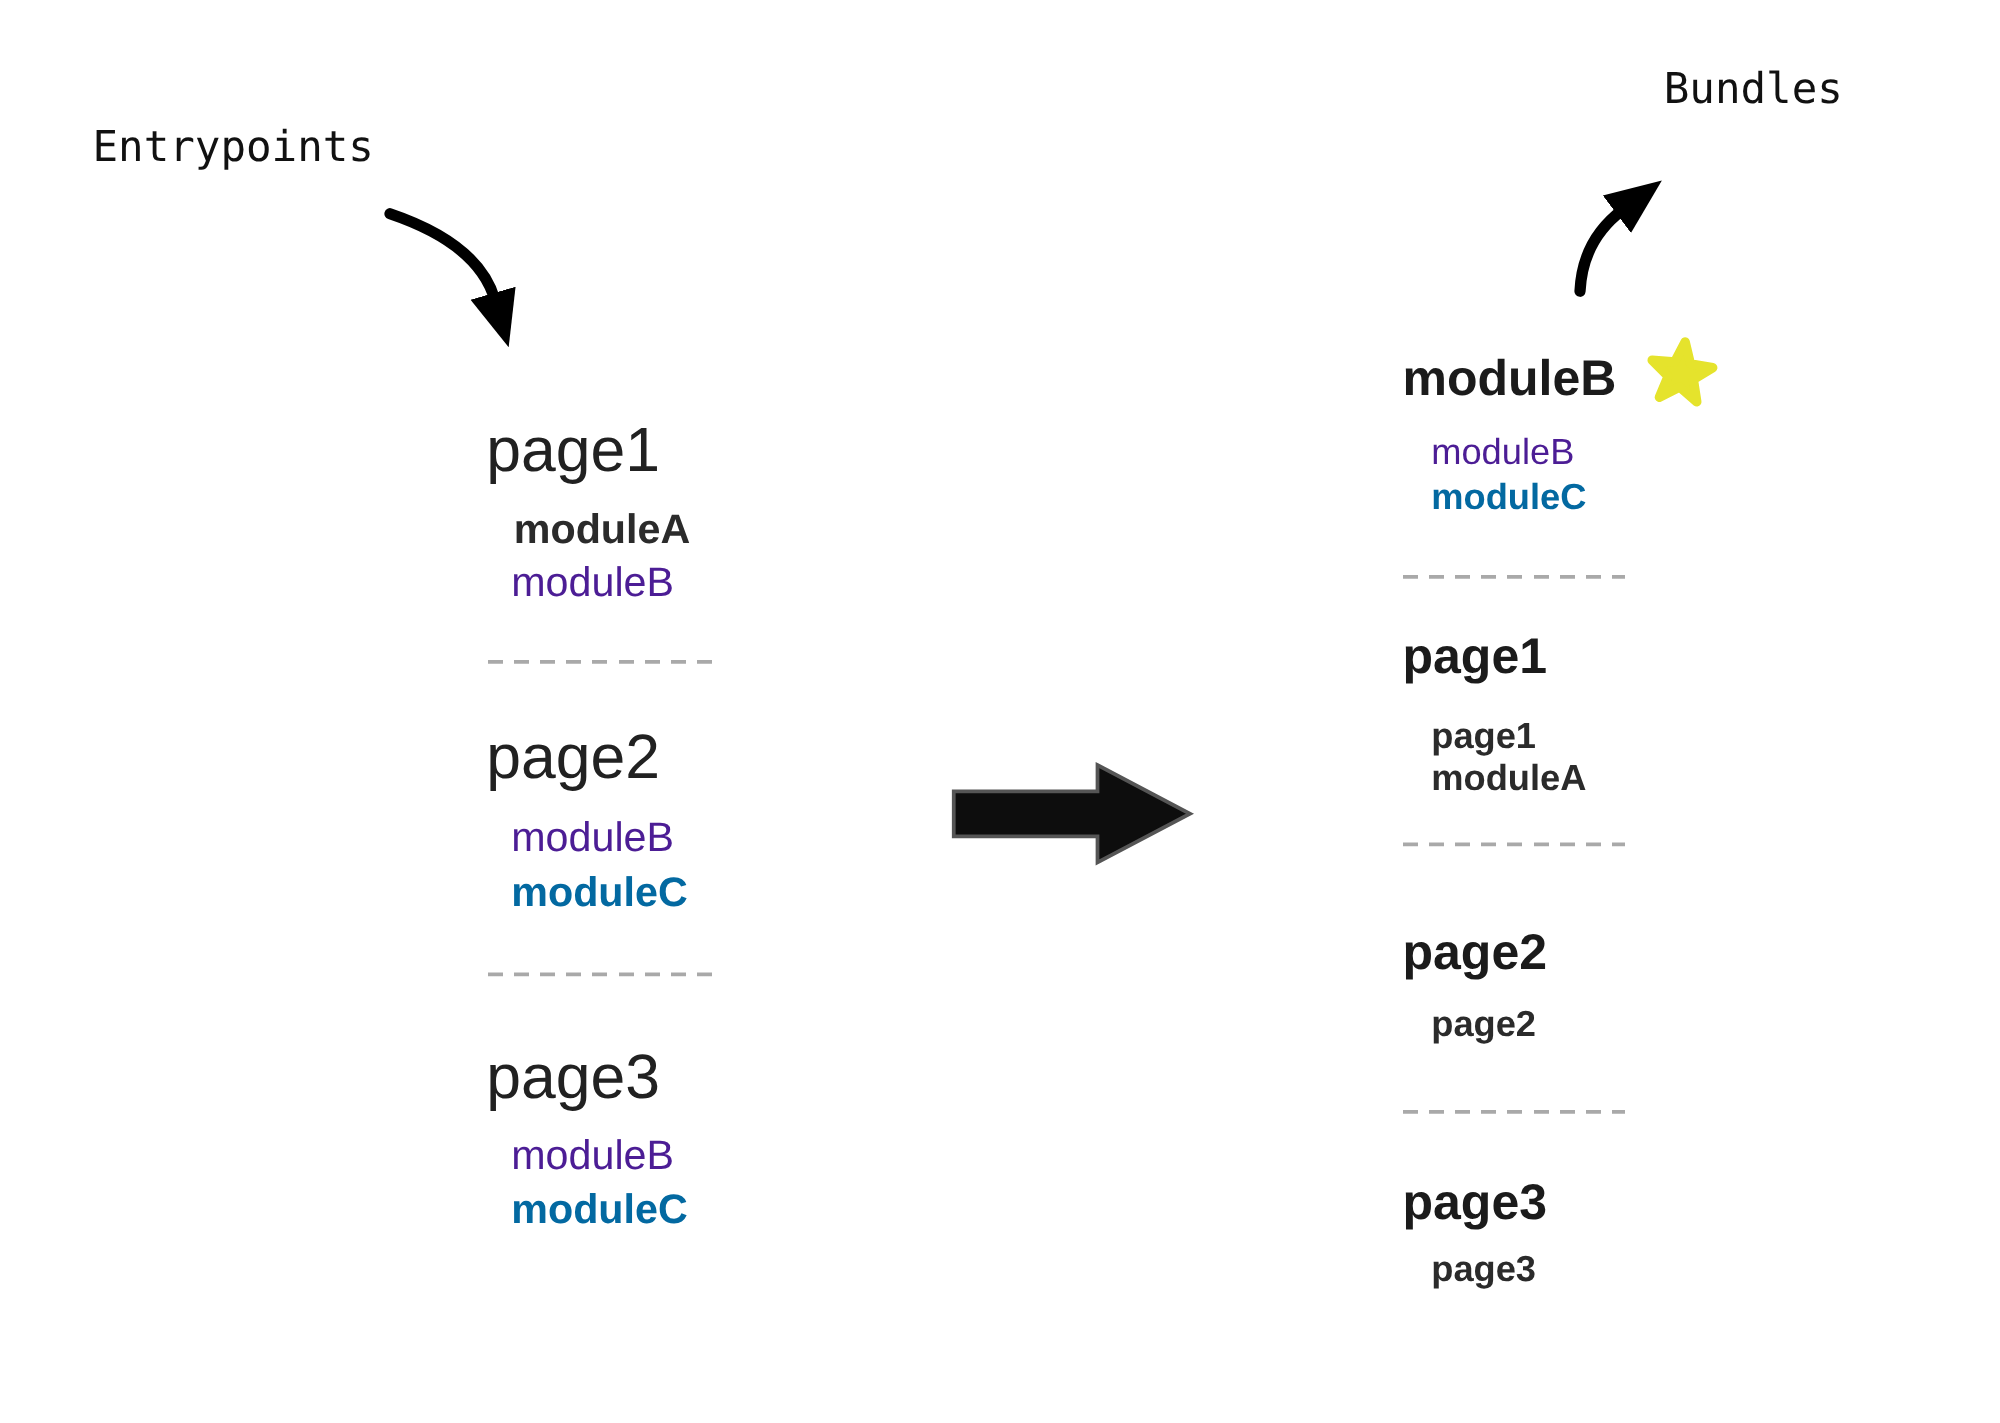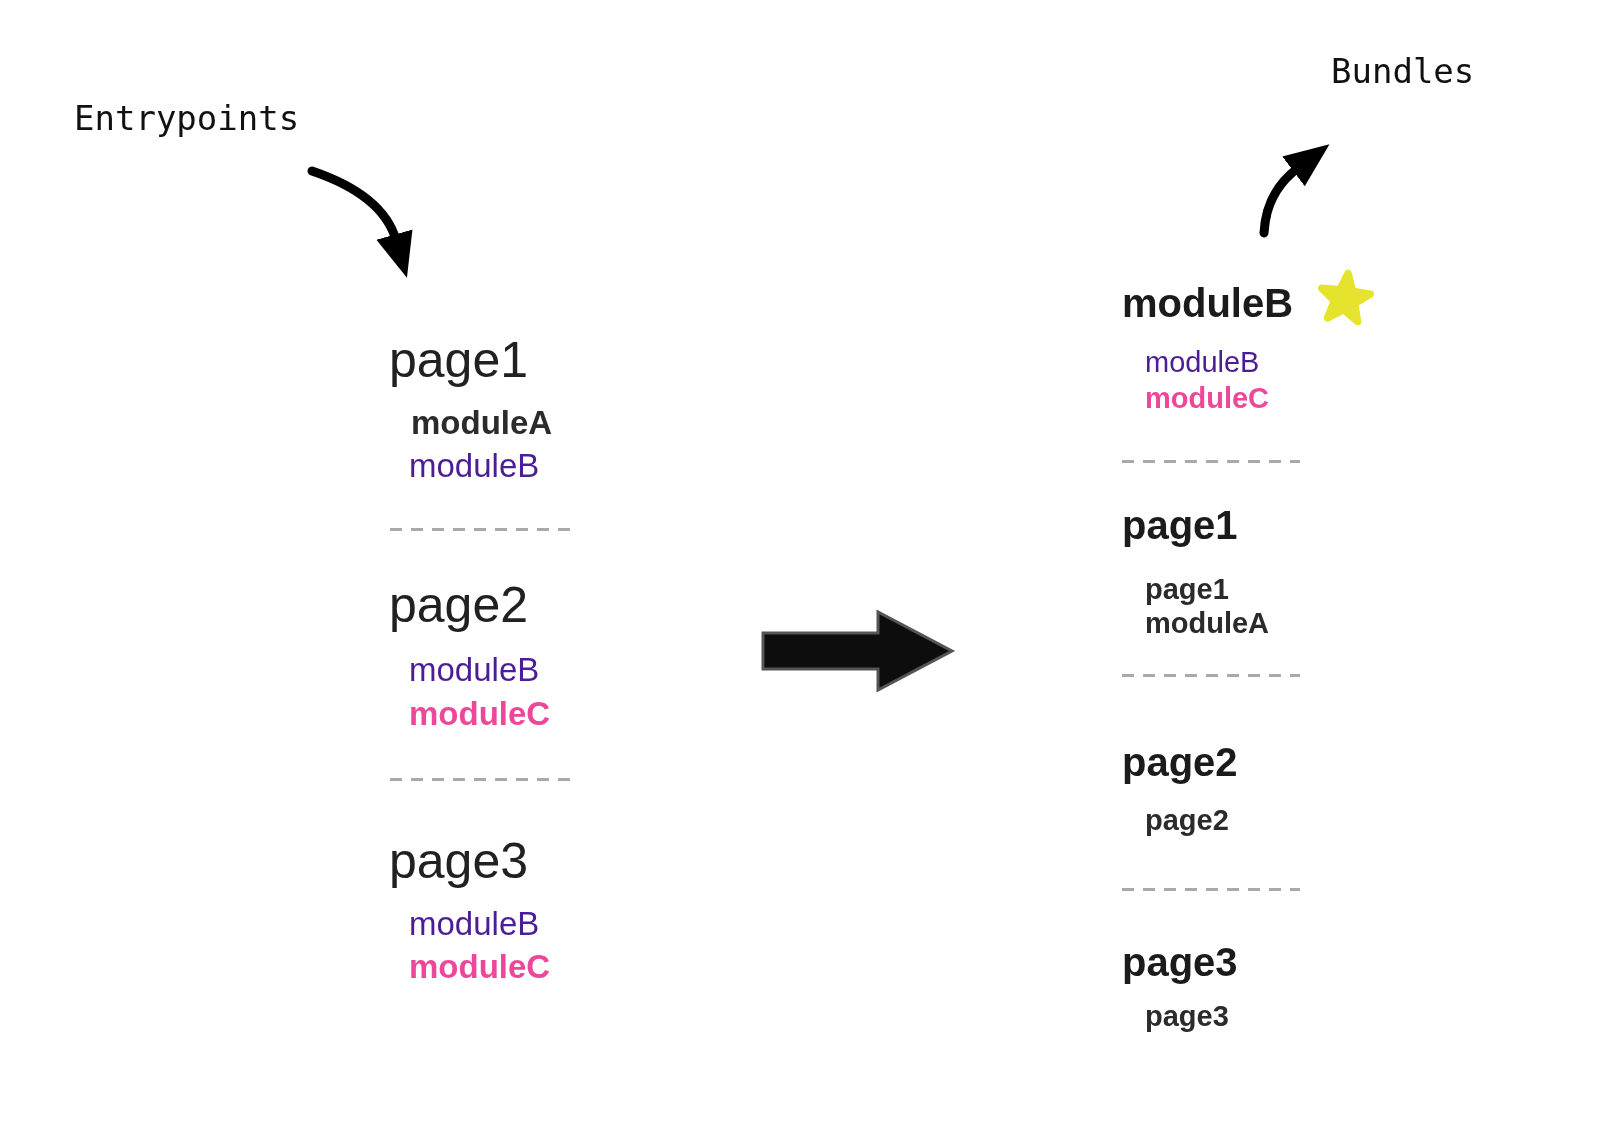--- a/index.html
+++ b/index.html
@@ -24,21 +24,21 @@
   }
   .bundle-title{
     font-size:40px;
     font-weight:700;
     color:#1b1b1b;
   }
   .ep-module{font-size:33px;}
   .bundle-module{font-size:29px;}
   .c-black{color:#2b2b2b;font-weight:700;}
   .c-green{color:#4c1d95;font-weight:400;}
-  .c-red{color:#ec4899;font-weight:700;}
+  .c-red{color:#0369a1;font-weight:700;}
   .dash{
     height:3px;
     background:repeating-linear-gradient(90deg,#a9a9a9 0 12px,transparent 12px 21px);
   }
   svg{display:block;}
   #arrow-layer{position:absolute;left:0;top:0;pointer-events:none;}
 </style>
 </head>
 <body>
 

